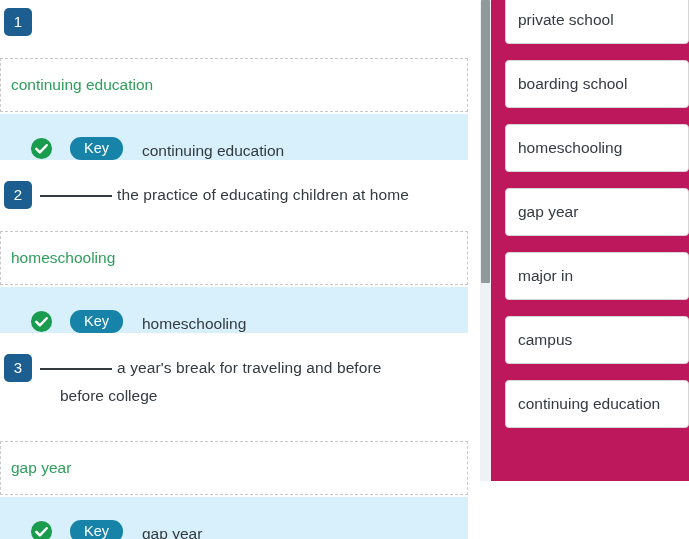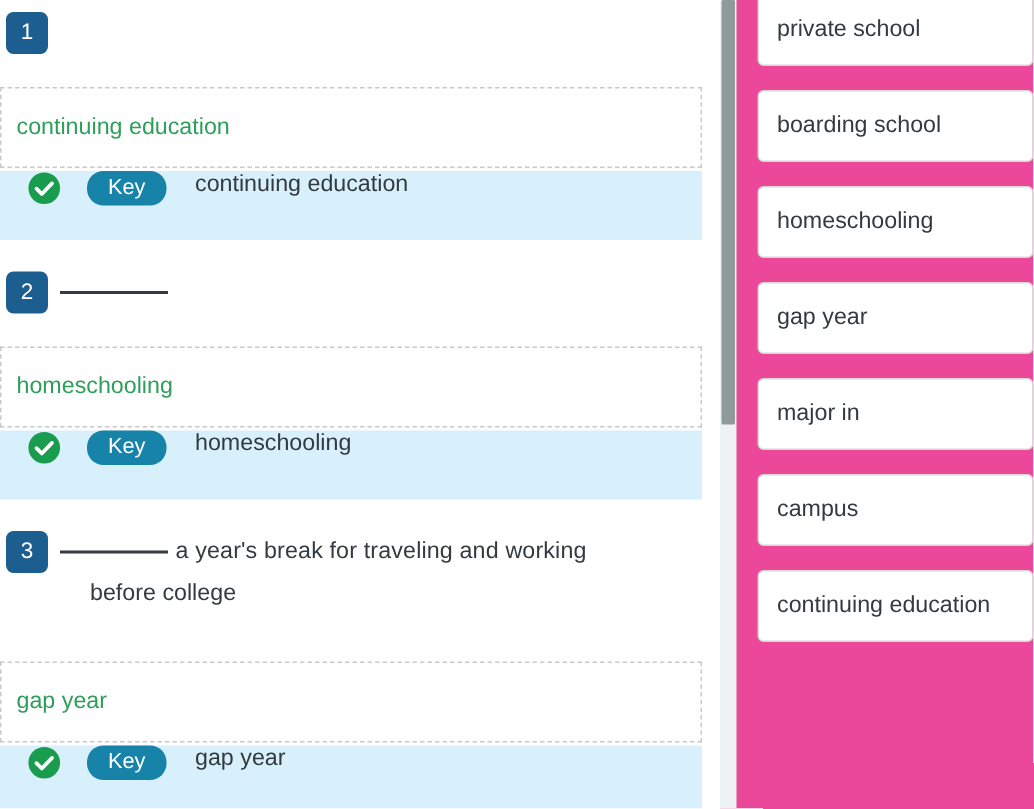--- a/index.html
+++ b/index.html
@@ -86,23 +86,23 @@
   }
   .answer-text {
     color: #2e9e5b;
     font-size: 15.5px;
   }
 
   .key-row {
     height: 46px;
     background: #d7f0fb;
     display: flex;
-    align-items: flex-start;
+    align-items: flex-end;
     width: 468px;
-    padding-left: 18px;
+    padding-left: 30px;
   }
 
   .check-icon {
     flex: none;
     width: 23px;
     height: 23px;
     display: block;
   }
 
   .key-pill {
@@ -119,22 +119,22 @@
   .key-answer {
     margin-left: 19px;
     font-size: 15.5px;
     color: #333a40;
   }
 
   
   .bank-col {
     position: relative;
     width: 209px;
-    height: 539px;
-    background: #ec4899;
+    height: 481px;
+    background: #be185d;
     overflow: hidden;
   }
 
   .bank-scrollbar {
     position: absolute;
     left: 0px;
     top: 0;
     width: 11px;
     height: 539px;
     background: #eef2f5;
@@ -194,21 +194,21 @@
         <path d="M6.6 12.3 L10.3 16 L17.4 8.6" fill="none" stroke="#ffffff" stroke-width="2.6" stroke-linecap="round" stroke-linejoin="round"></path>
       </svg>
       <span class="key-pill">Key</span>
       <span class="key-answer">continuing education</span>
     </div>
 
     <div class="question-block" style="position:absolute; left:4px; top:181px;">
       <div class="prompt-row">
         <div class="num-badge">2</div>
         <div class="prompt-text">
-          <span class="blank-line"></span>
+          <span class="blank-line"></span><span>the practice of educating children at home</span>
         </div>
       </div>
     </div>
 
     <div class="answer-box" style="position:absolute; left:0px; top:231px;">
       <span class="answer-text">homeschooling</span>
     </div>
 
     <div class="key-row" style="position:absolute; left:0px; top:287px;">
       <svg class="check-icon" viewBox="0 0 24 24">
@@ -216,21 +216,21 @@
         <path d="M6.6 12.3 L10.3 16 L17.4 8.6" fill="none" stroke="#ffffff" stroke-width="2.6" stroke-linecap="round" stroke-linejoin="round"></path>
       </svg>
       <span class="key-pill">Key</span>
       <span class="key-answer">homeschooling</span>
     </div>
 
     <div class="question-block" style="position:absolute; left:4px; top:354px;">
       <div class="prompt-row">
         <div class="num-badge">3</div>
         <div class="prompt-text">
-          <span class="blank-line"></span><span>a year's break for traveling and working</span>
+          <span class="blank-line"></span><span>a year's break for traveling and before</span>
         </div>
       </div>
       <div class="prompt-line2">before college</div>
     </div>
 
     <div class="answer-box" style="position:absolute; left:0px; top:441px;">
       <span class="answer-text">gap year</span>
     </div>
 
     <div class="key-row" style="position:absolute; left:0px; top:497px;">

